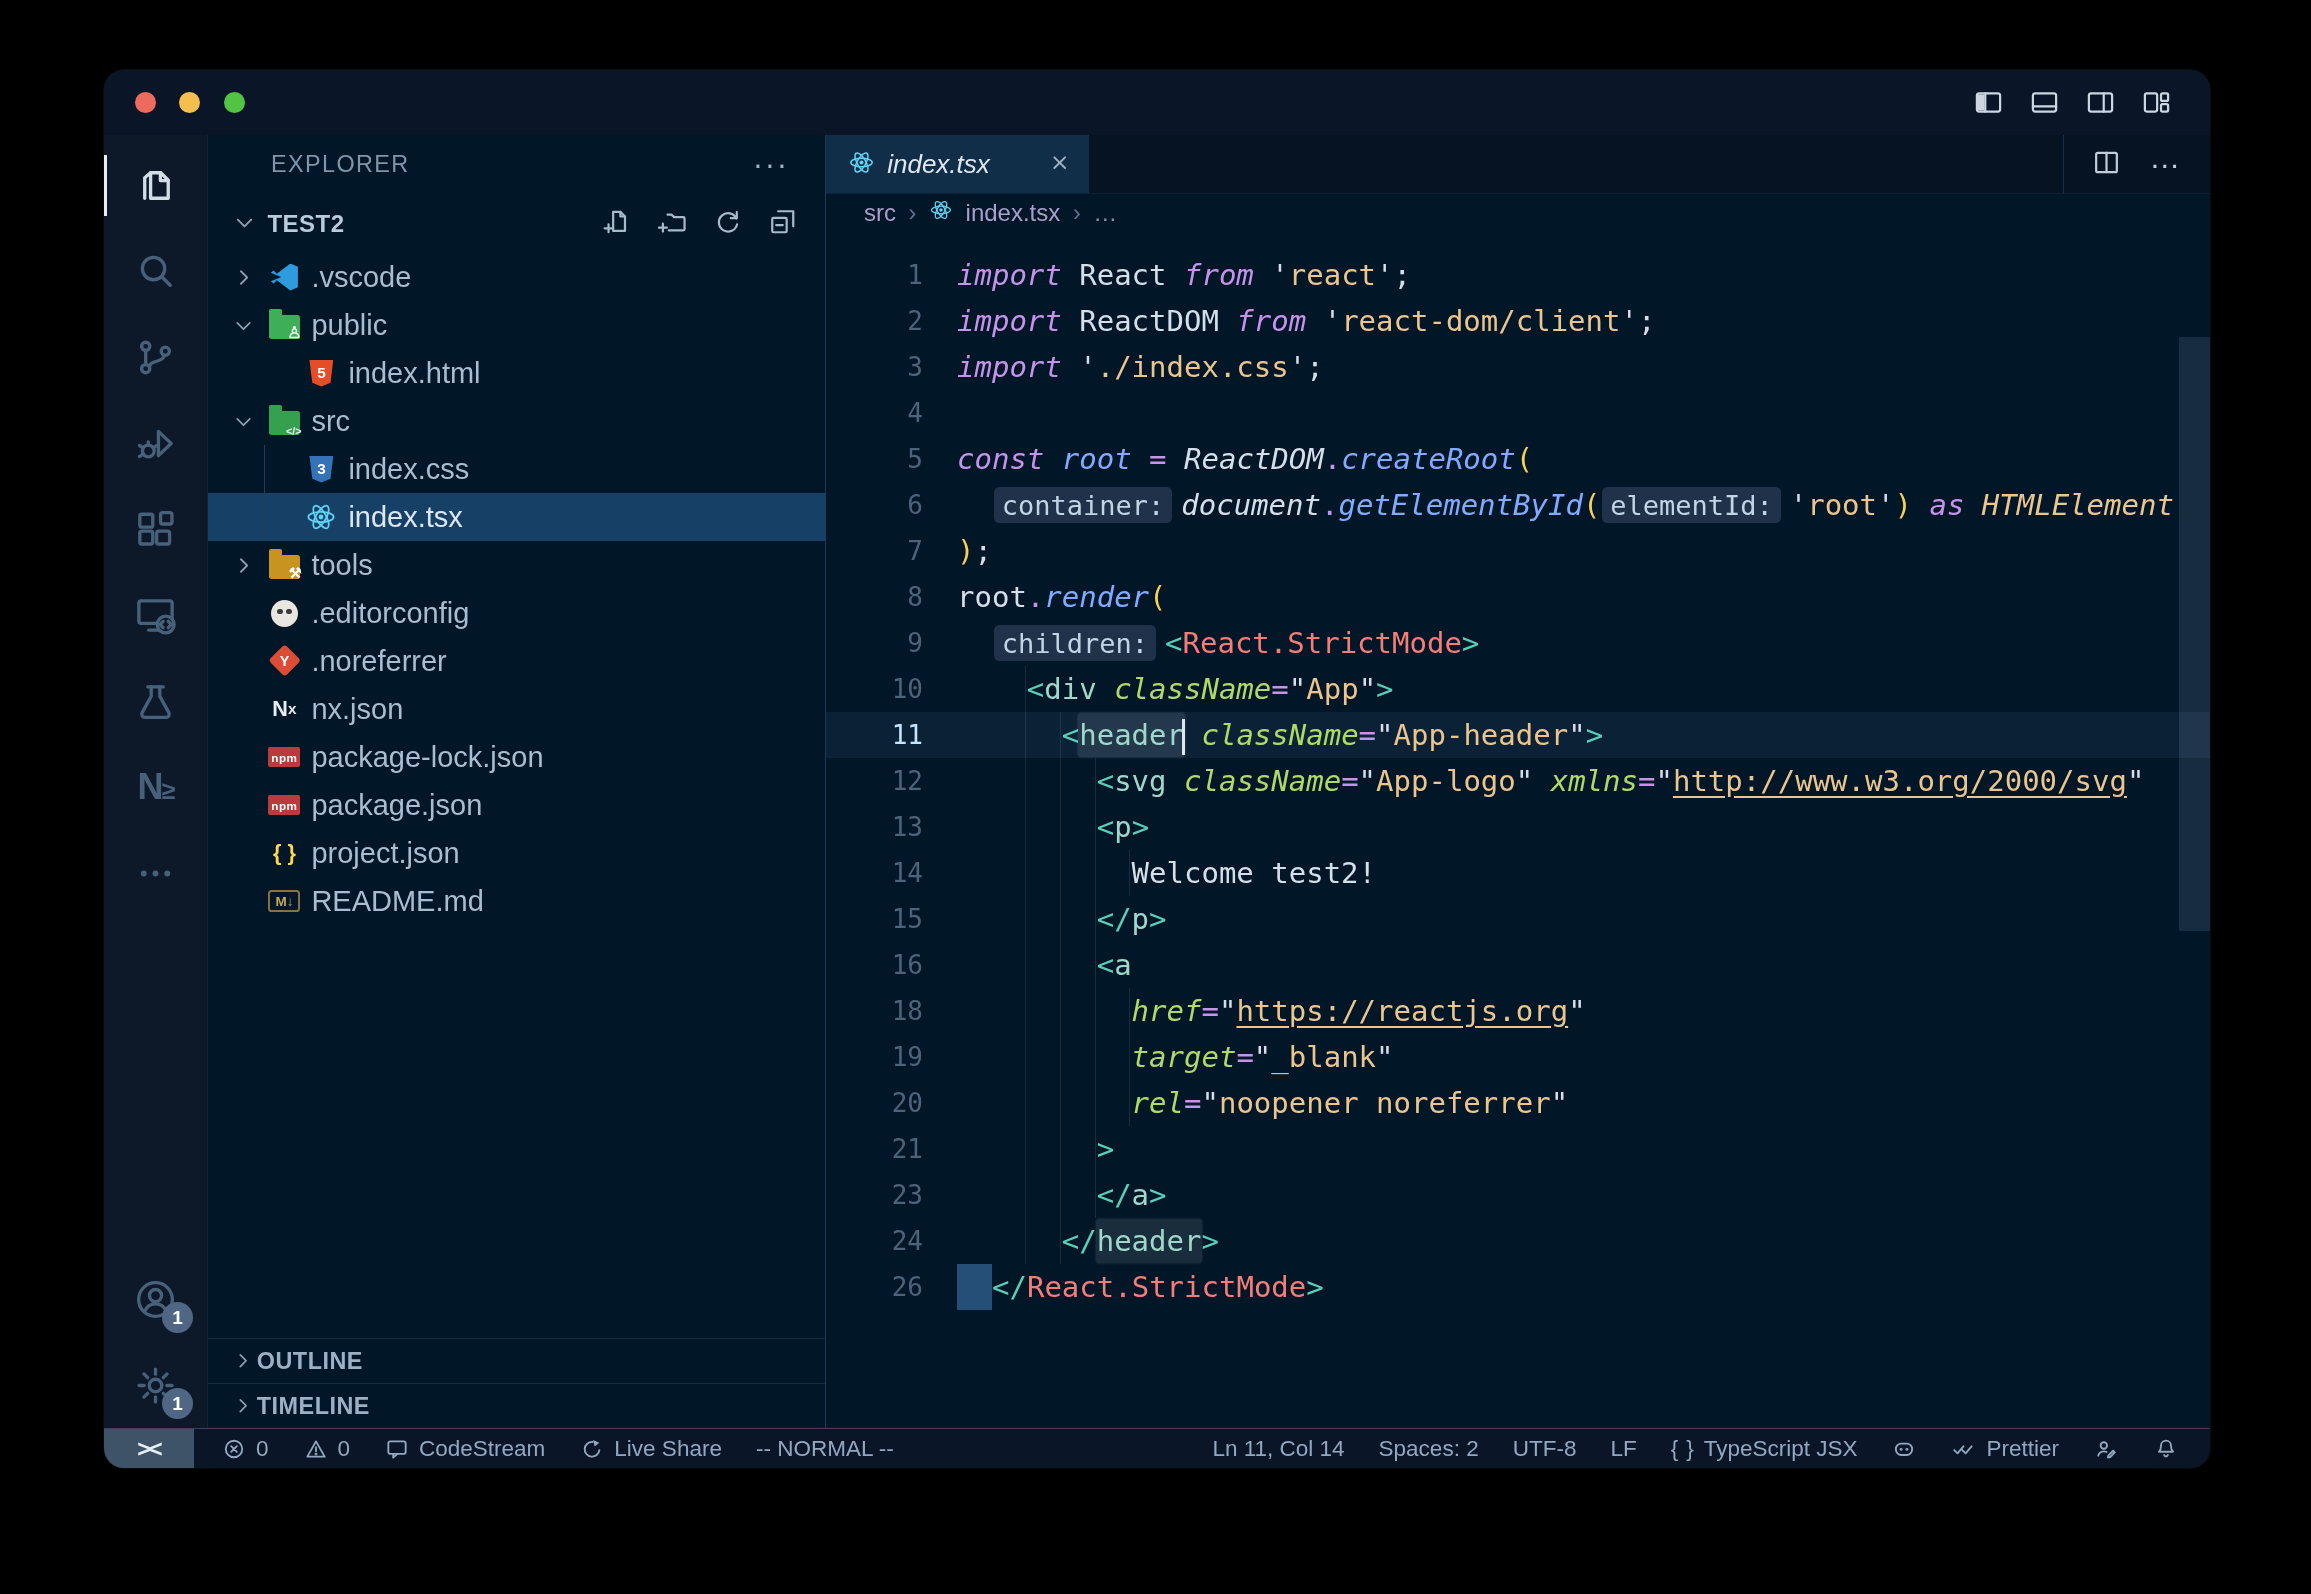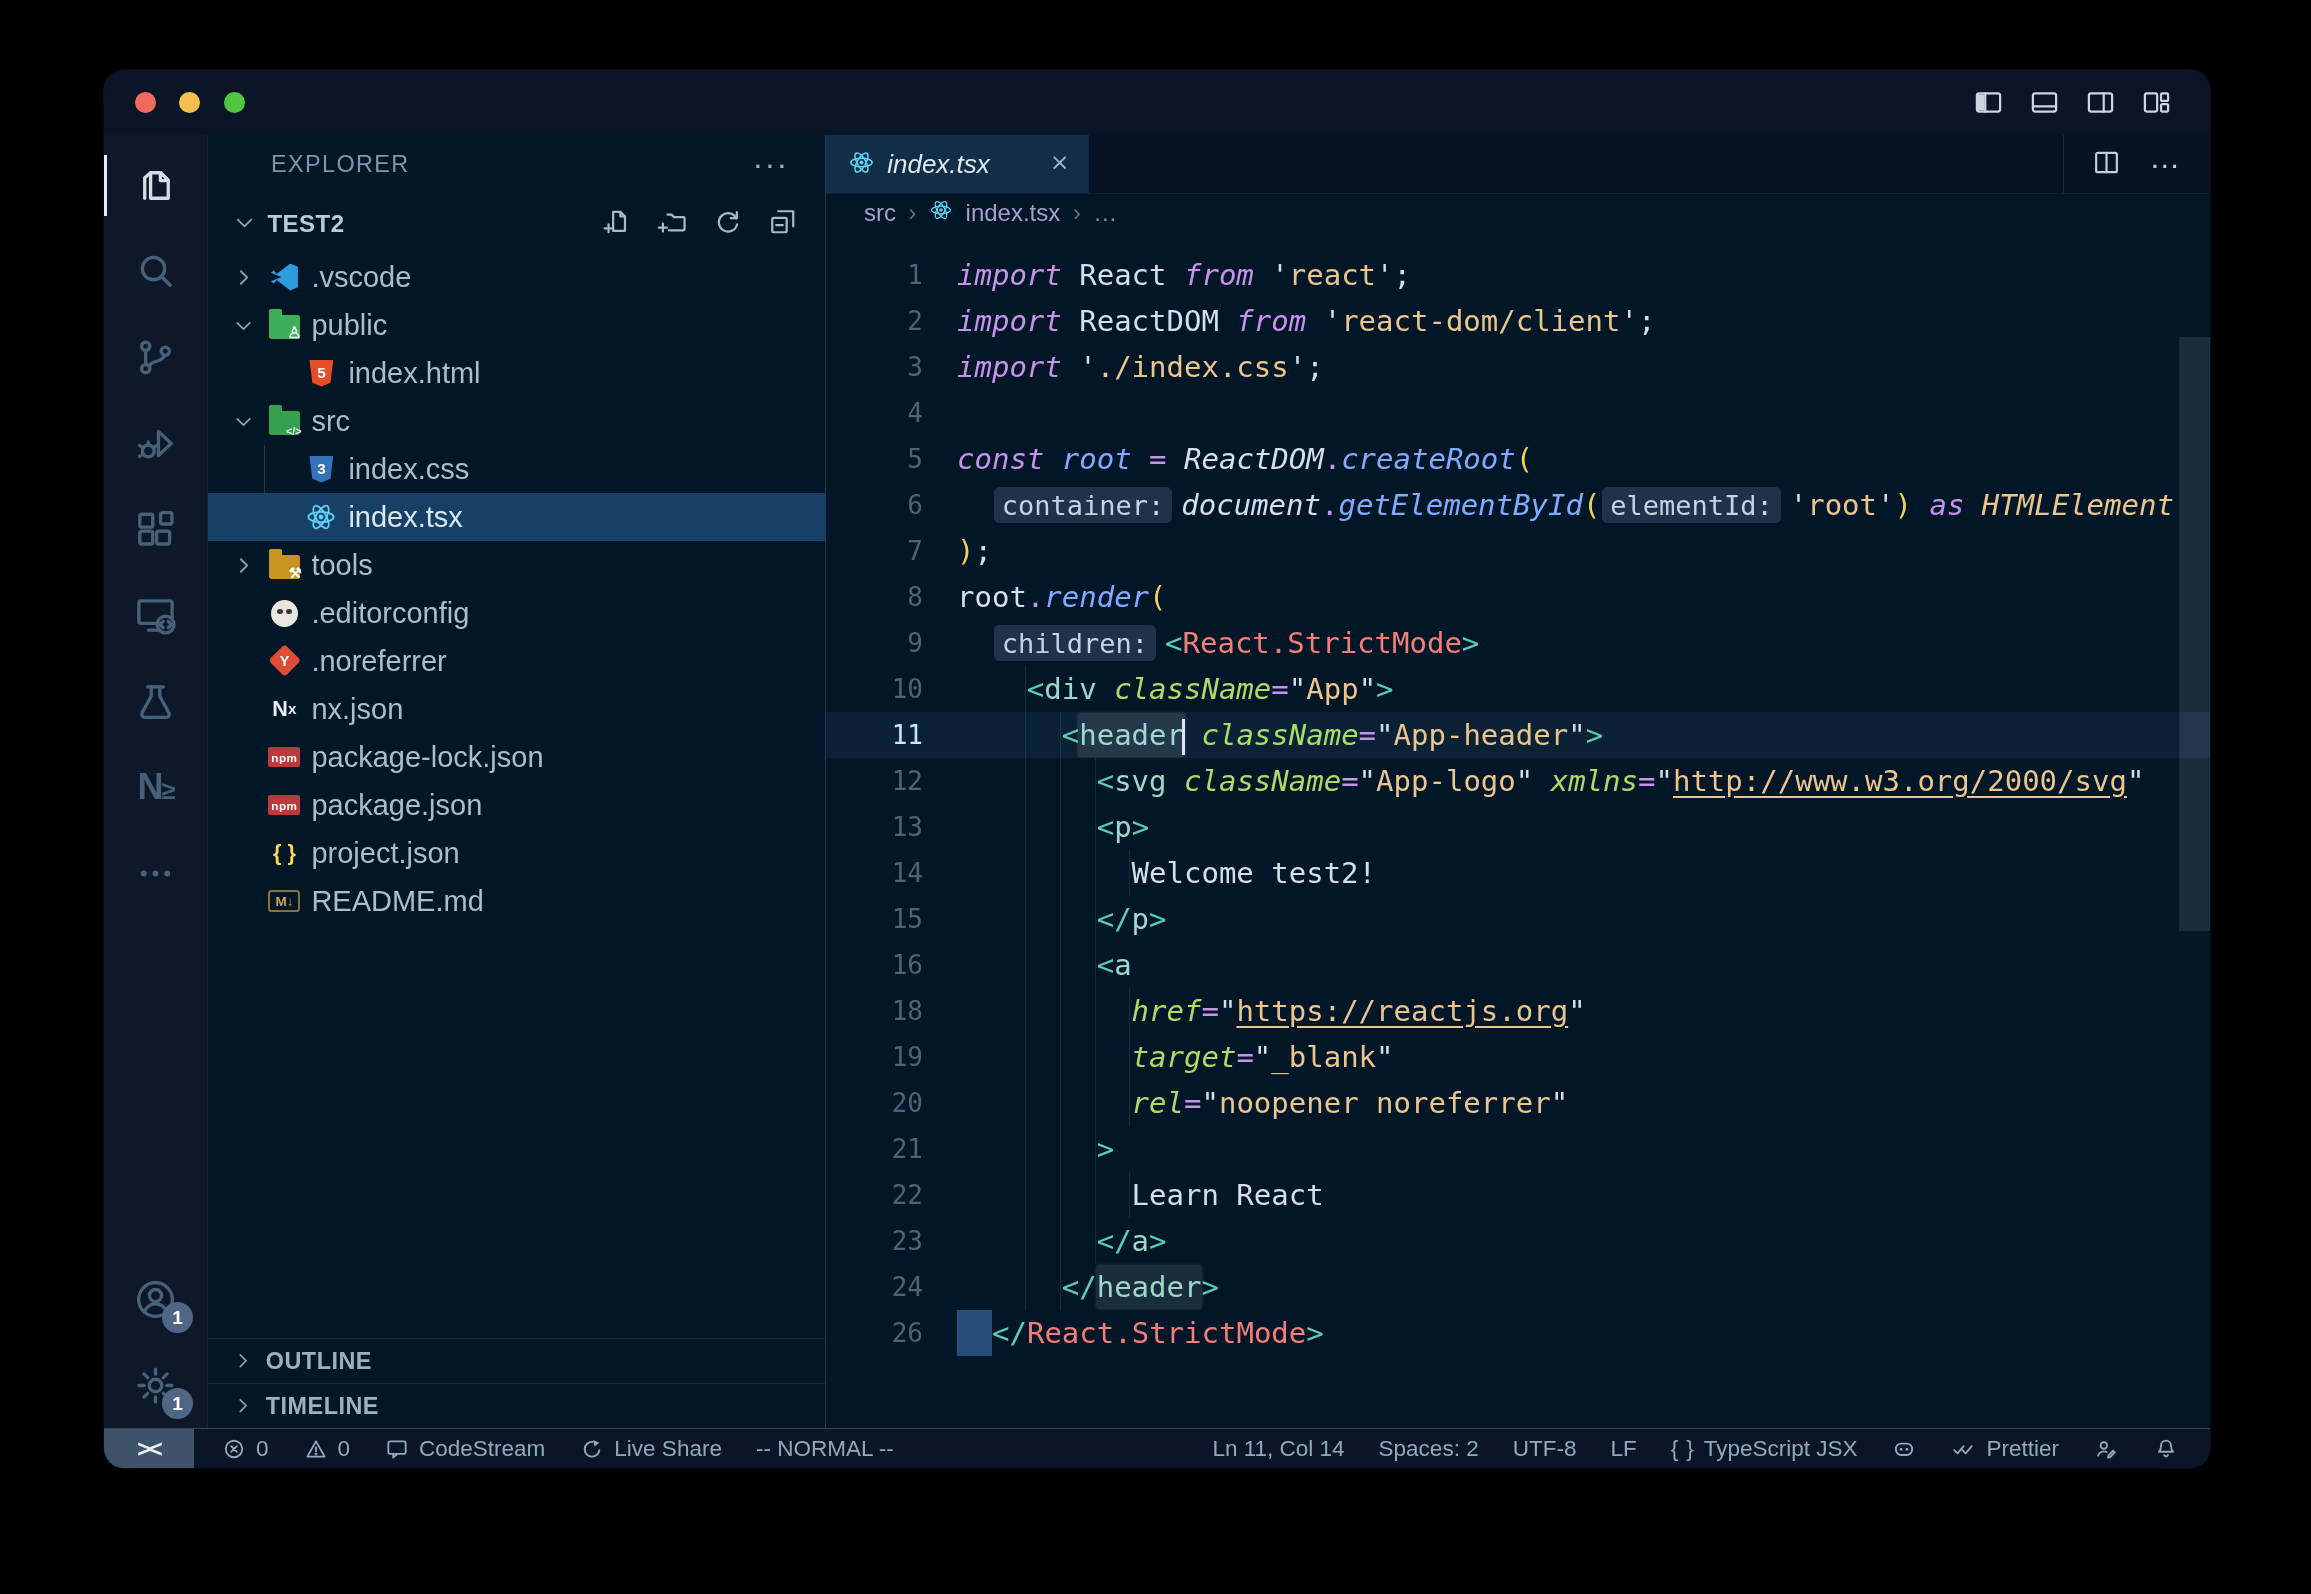--- a/index.html
+++ b/index.html
@@ -140,21 +140,21 @@
              margin:0 9px 0 1.8px; font-size:27px; }
   .tk-box { background:rgba(255,255,255,.10); border-radius:3.6px;
             box-shadow:0 0 0 1.4px rgba(255,255,255,.05); padding:5.4px 0.9px; margin:-5.4px -0.9px; }
   .cursor { display:inline-block; width:2.7px; height:36px; background:#dde7f0;
             vertical-align:middle; margin:0 -0.9px 0 -1.8px; }
   .selblock { display:inline-block; width:35px; height:46px; background:#264f78; vertical-align:top; }
   .scroll-thumb { position:absolute; right:0; top:105px; width:31px; height:594px;
                   background:rgba(120,150,180,.18); }
 
   
-  .panel-row { height:45px; display:flex; align-items:center; gap:11px; padding-left:23.4px;
+  .panel-row { height:45px; display:flex; align-items:center; gap:2px; padding-left:23.4px;
                border-top:0.9px solid #16283a; color:#9db0c3; font-weight:bold; font-size:23.4px;
                letter-spacing:0.5px; }
   .panel-row .chev { color:#8aa0b4; display:flex; }
 
   
   .statusbar { height:41px; background:#0a1628; border-top:0.9px solid #453a5c;
                display:flex; align-items:center; color:#93a8bf; font-size:22.5px; }
   .remote-chip { width:90px; height:100%; background:#3e5368; color:#e8eef4;
                  display:flex; align-items:center; justify-content:center;
                  font-weight:bold; font-size:23.4px; letter-spacing:-1.8px;
@@ -632,28 +632,20 @@
               <i class="iguide" style="left: 199px;"></i>
               <i class="iguide" style="left: 234px;"></i>
               <i class="iguide" style="left: 269px;"></i>
               <span class="gutter">21</span>
               <span class="line-text"><span class="tk-w">        </span><span class="tk-b">&gt;</span></span>
             </div>
             <div class="code-line">
               <i class="iguide" style="left: 199px;"></i>
               <i class="iguide" style="left: 234px;"></i>
               <i class="iguide" style="left: 269px;"></i>
-              <i class="iguide" style="left: 303px;"></i>
-              <span class="gutter">22</span>
-              <span class="line-text"><span class="tk-w">          </span><span class="tk-w">Learn React</span></span>
-            </div>
-            <div class="code-line">
-              <i class="iguide" style="left: 199px;"></i>
-              <i class="iguide" style="left: 234px;"></i>
-              <i class="iguide" style="left: 269px;"></i>
               <span class="gutter">23</span>
               <span class="line-text"><span class="tk-w">        </span><span class="tk-b">&lt;/</span><span class="tk-g">a</span><span class="tk-b">&gt;</span></span>
             </div>
             <div class="code-line">
               <i class="iguide" style="left: 199px;"></i>
               <i class="iguide" style="left: 234px;"></i>
               <span class="gutter">24</span>
               <span class="line-text"><span class="tk-w">      </span><span class="tk-b">&lt;/</span><span class="tk-g tk-box">header</span><span class="tk-b">&gt;</span></span>
             </div>
             <div class="code-line">

